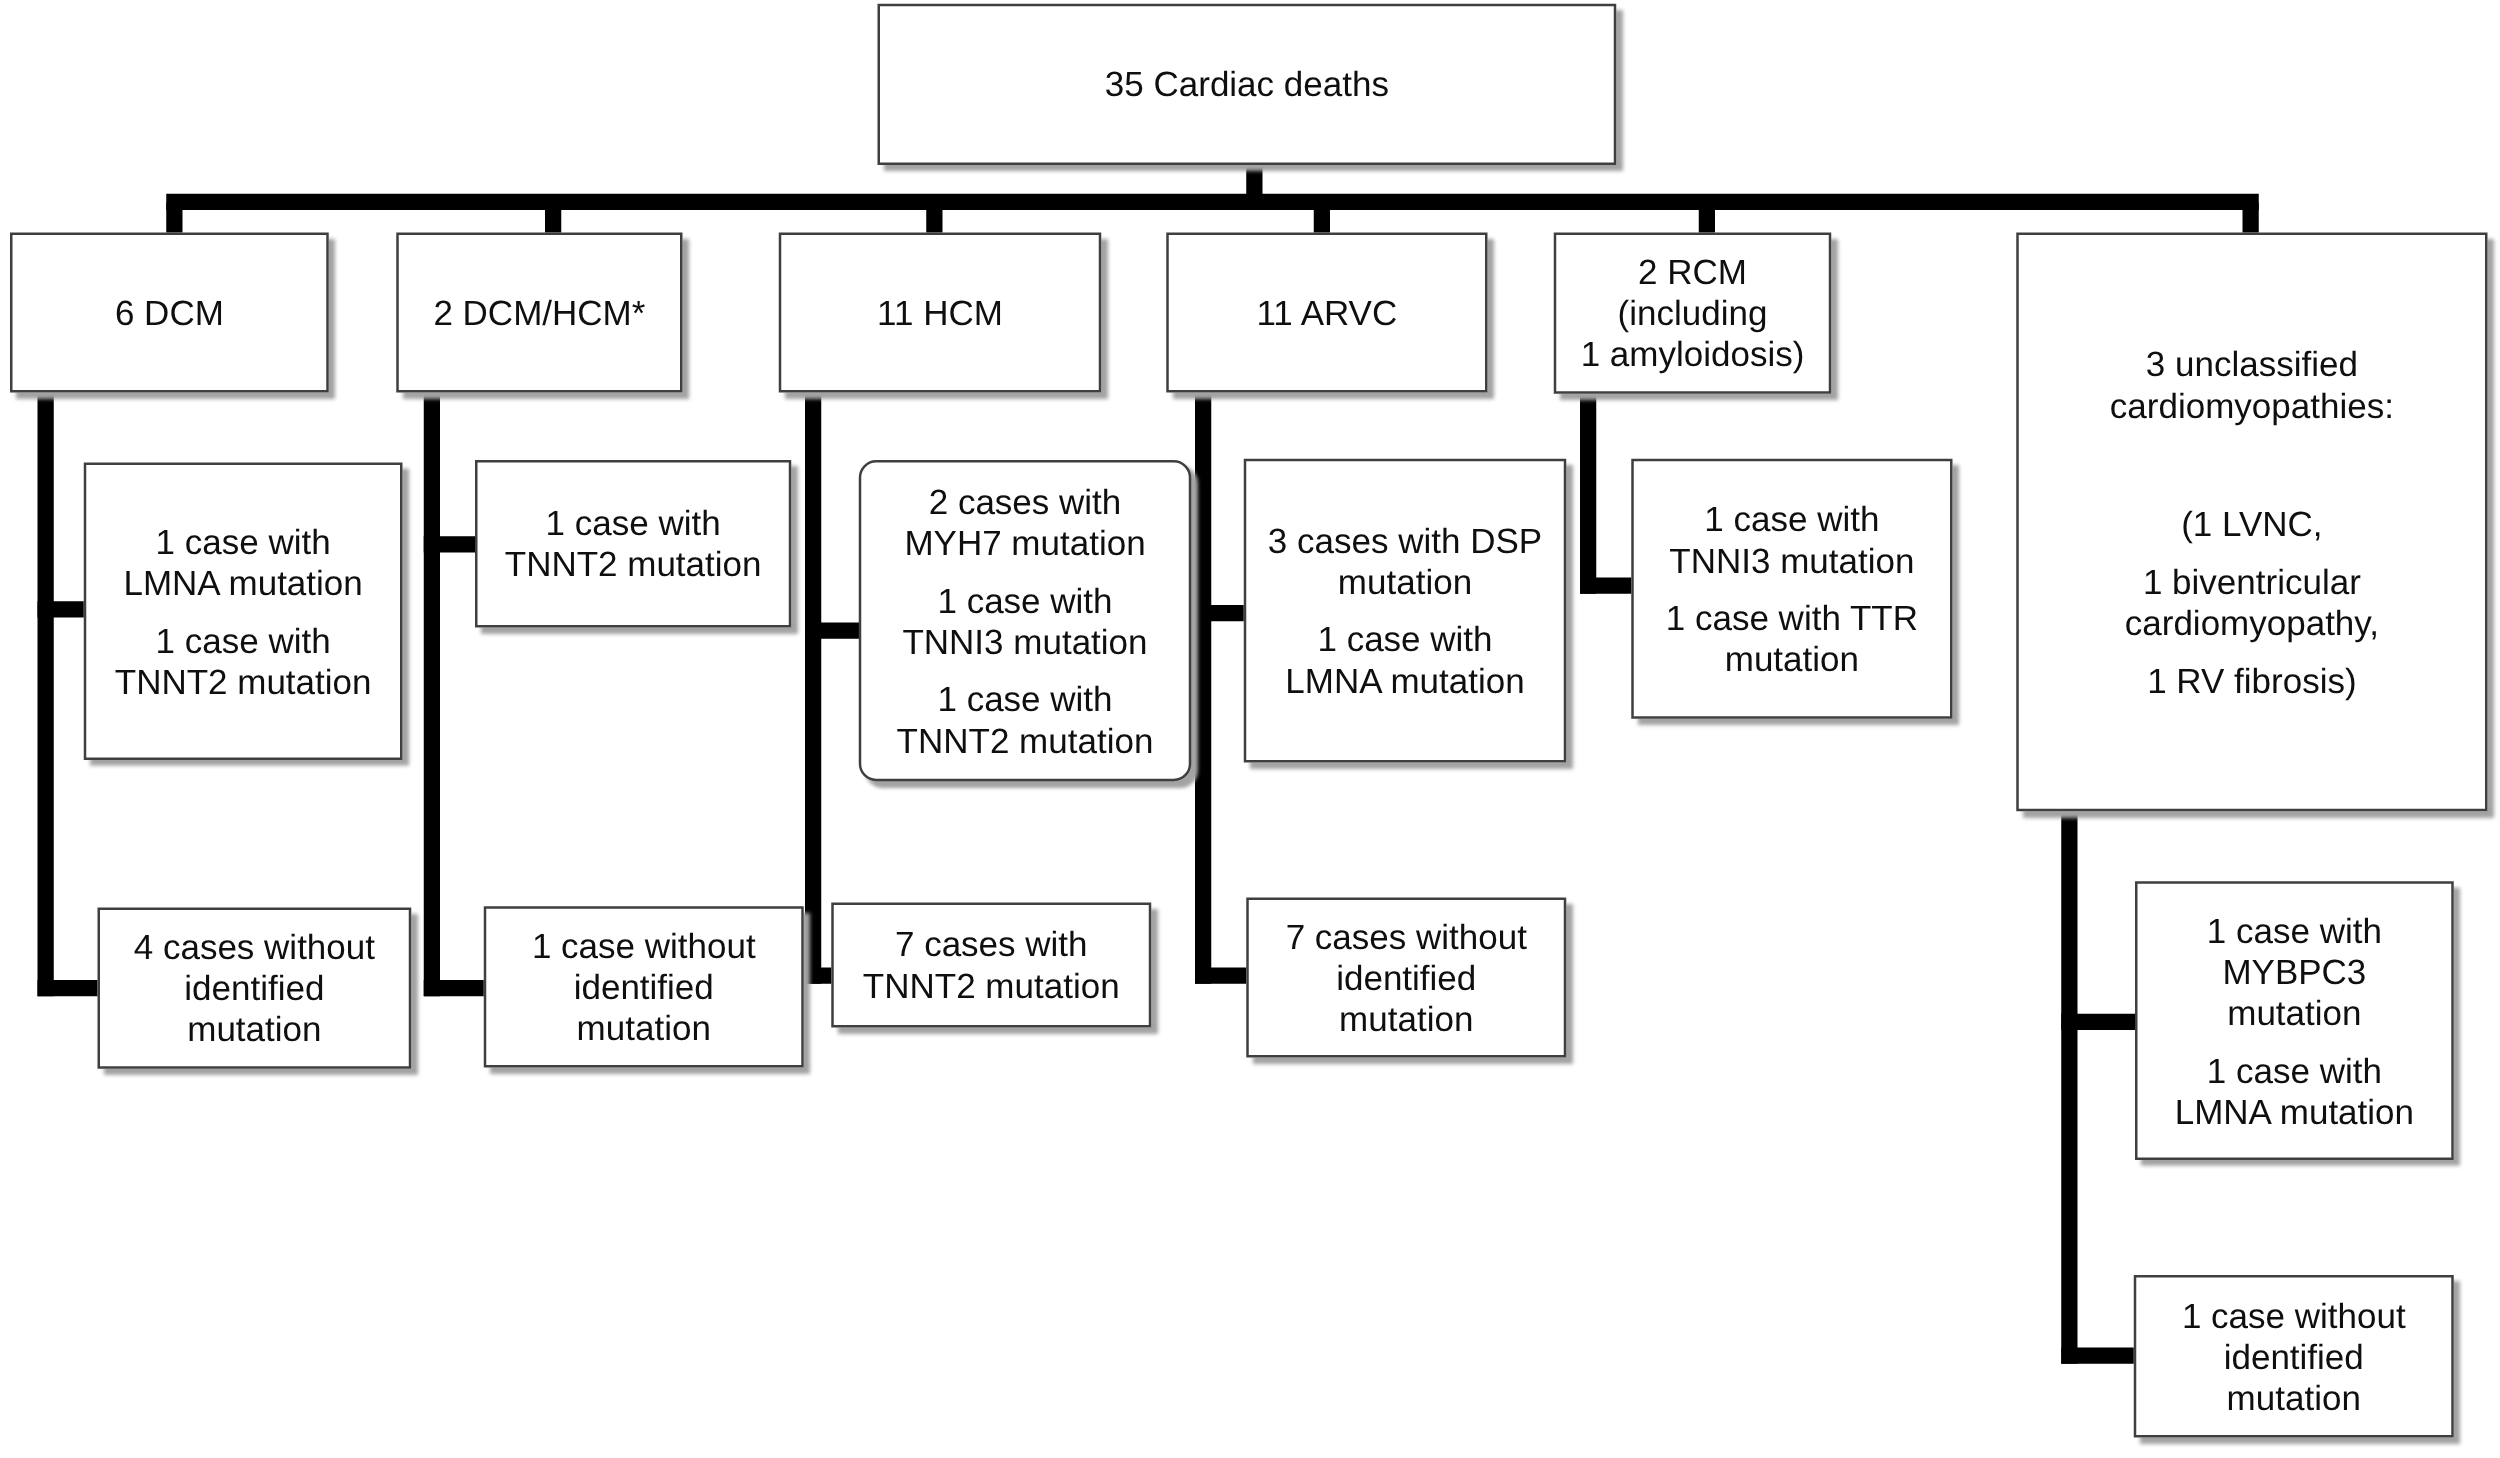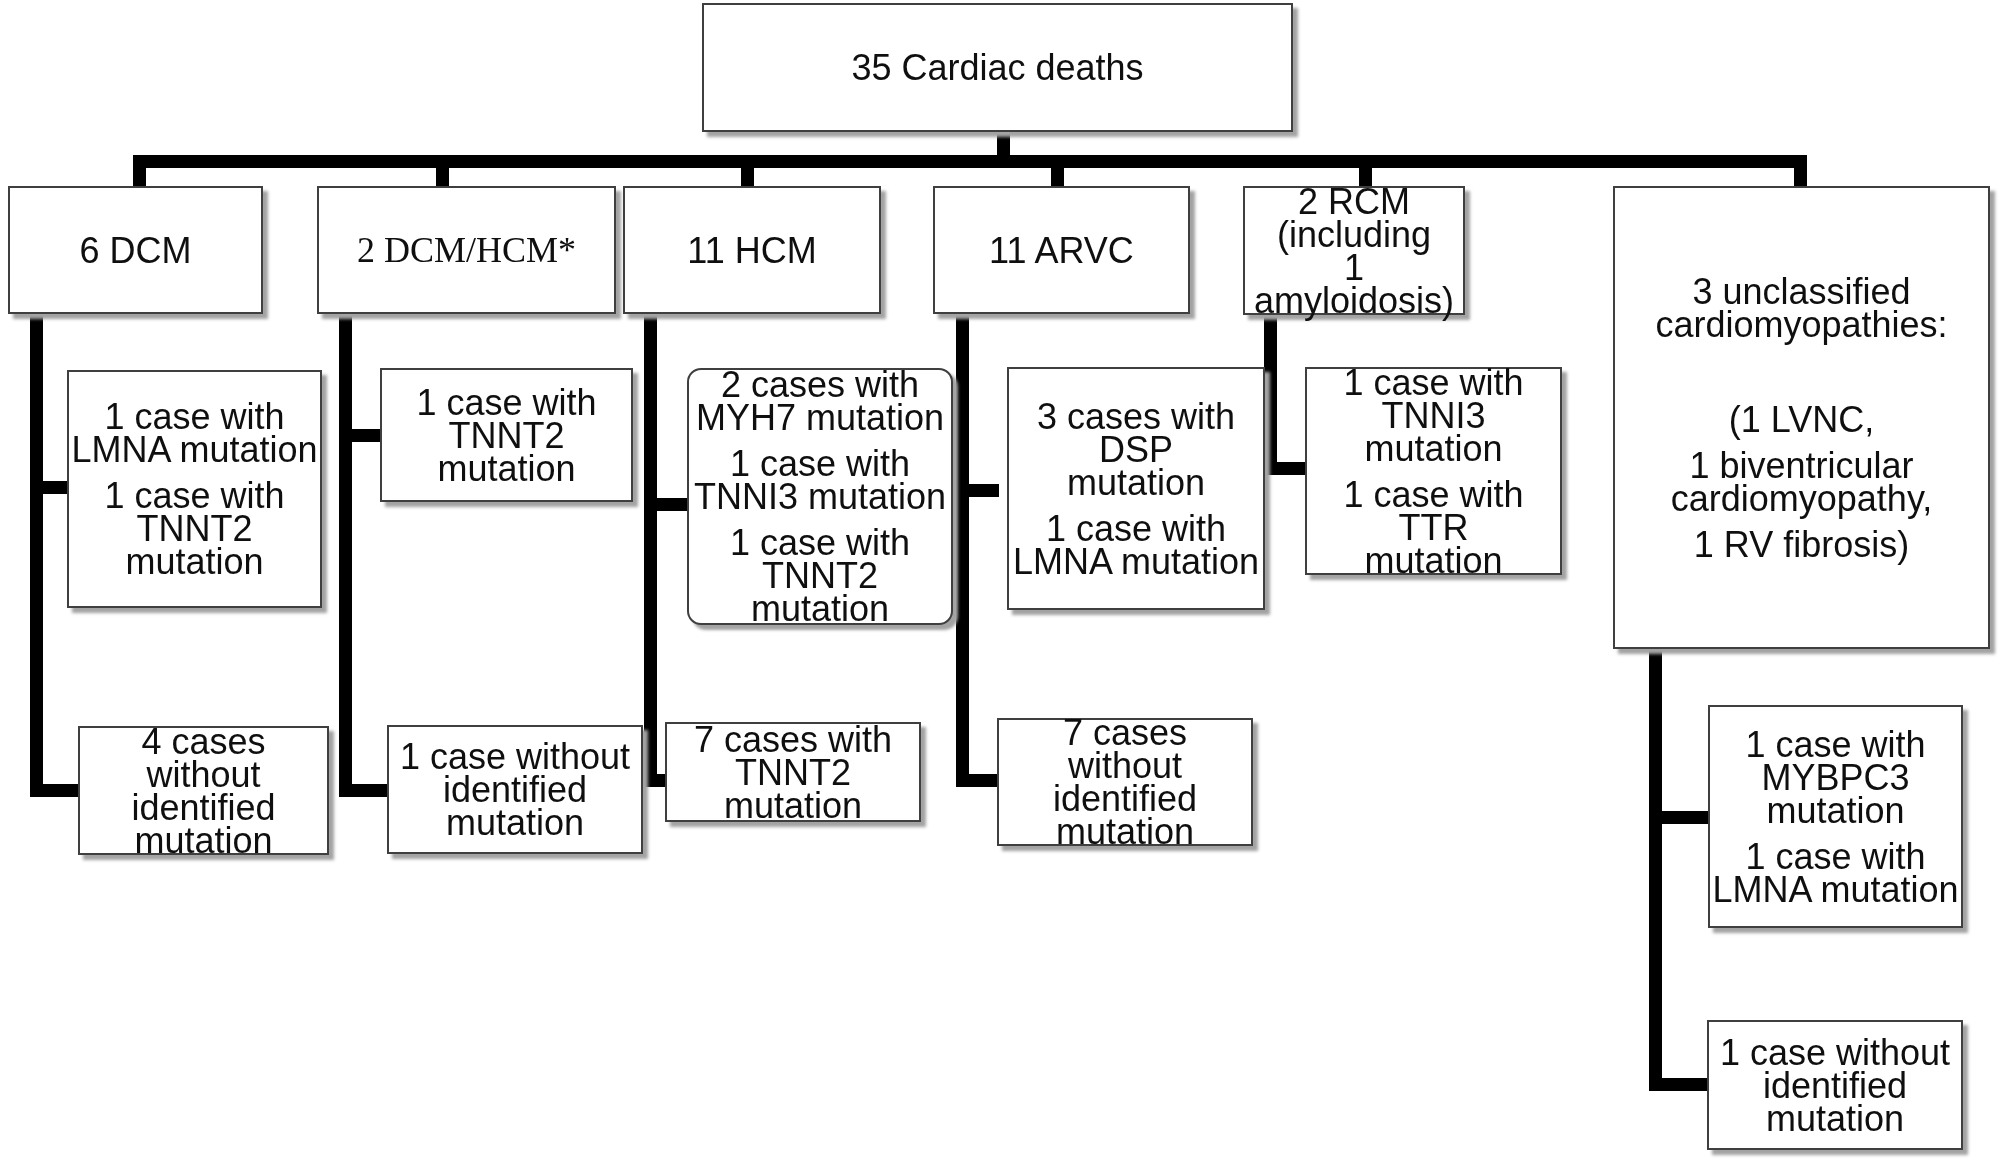--- a/index.html
+++ b/index.html
@@ -17,21 +17,21 @@
   }
   .canvas{position:absolute;left:0;top:0;width:2000px;height:1166px;}
   .conn{position:absolute;background:var(--connector);z-index:1;}
   .box{
     position:absolute;z-index:2;box-sizing:border-box;
     background:var(--box-fill);
     border:2px solid var(--box-border);
     box-shadow:5px 5px 3px var(--box-shadow);
     display:flex;flex-direction:column;justify-content:center;
     text-align:center;
-    font-size:36px;line-height:33px;
+    font-size:28px;line-height:33px;
     padding:2px 2px;
   }
   .box p{margin:0;white-space:pre-line;}
   .box p + p{margin-top:13px;}
   .box p.gap-top{margin-top:62px;}
 </style>
 </head>
 <body>
 
 <div class="canvas">
@@ -70,21 +70,21 @@
   <div class="conn" style="left:1649px;top:1078px;width:61px;height:13px;"></div>
 
   <div class="box" style="left:702px;top:3px;width:591px;height:129px;">
     <p>35 Cardiac deaths</p>
   </div>
 
   <div class="box" style="left:8px;top:186px;width:255px;height:128px;">
     <p>6 DCM</p>
   </div>
 
-  <div class="box" style="left:317px;top:186px;width:299px;height:128px;font-family:Liberation Serif, serif;">
+  <div class="box" style="left:317px;top:186px;width:229px;height:128px;">
     <p>2 DCM/HCM*</p>
   </div>
 
   <div class="box" style="left:623px;top:186px;width:258px;height:128px;">
     <p>11 HCM</p>
   </div>
 
   <div class="box" style="left:933px;top:186px;width:257px;height:128px;align-items:center;">
     <p>11 ARVC</p>
   </div>
@@ -134,21 +134,21 @@
 TNNI3 mutation</p>
     <p>1 case with
 TNNT2 mutation</p>
   </div>
 
   <div class="box" style="left:665px;top:722px;width:256px;height:100px;">
     <p>7 cases with
 TNNT2 mutation</p>
   </div>
 
-  <div class="box" style="left:995px;top:367px;width:258px;height:243px;margin-left:12px;">
+  <div class="box" style="left:995px;top:367px;width:258px;height:243px;">
     <p>3 cases with DSP
 mutation</p>
     <p>1 case with
 LMNA mutation</p>
   </div>
 
   <div class="box" style="left:997px;top:718px;width:256px;height:128px;justify-content:center;">
     <p>7 cases without
 identified
 mutation</p>

